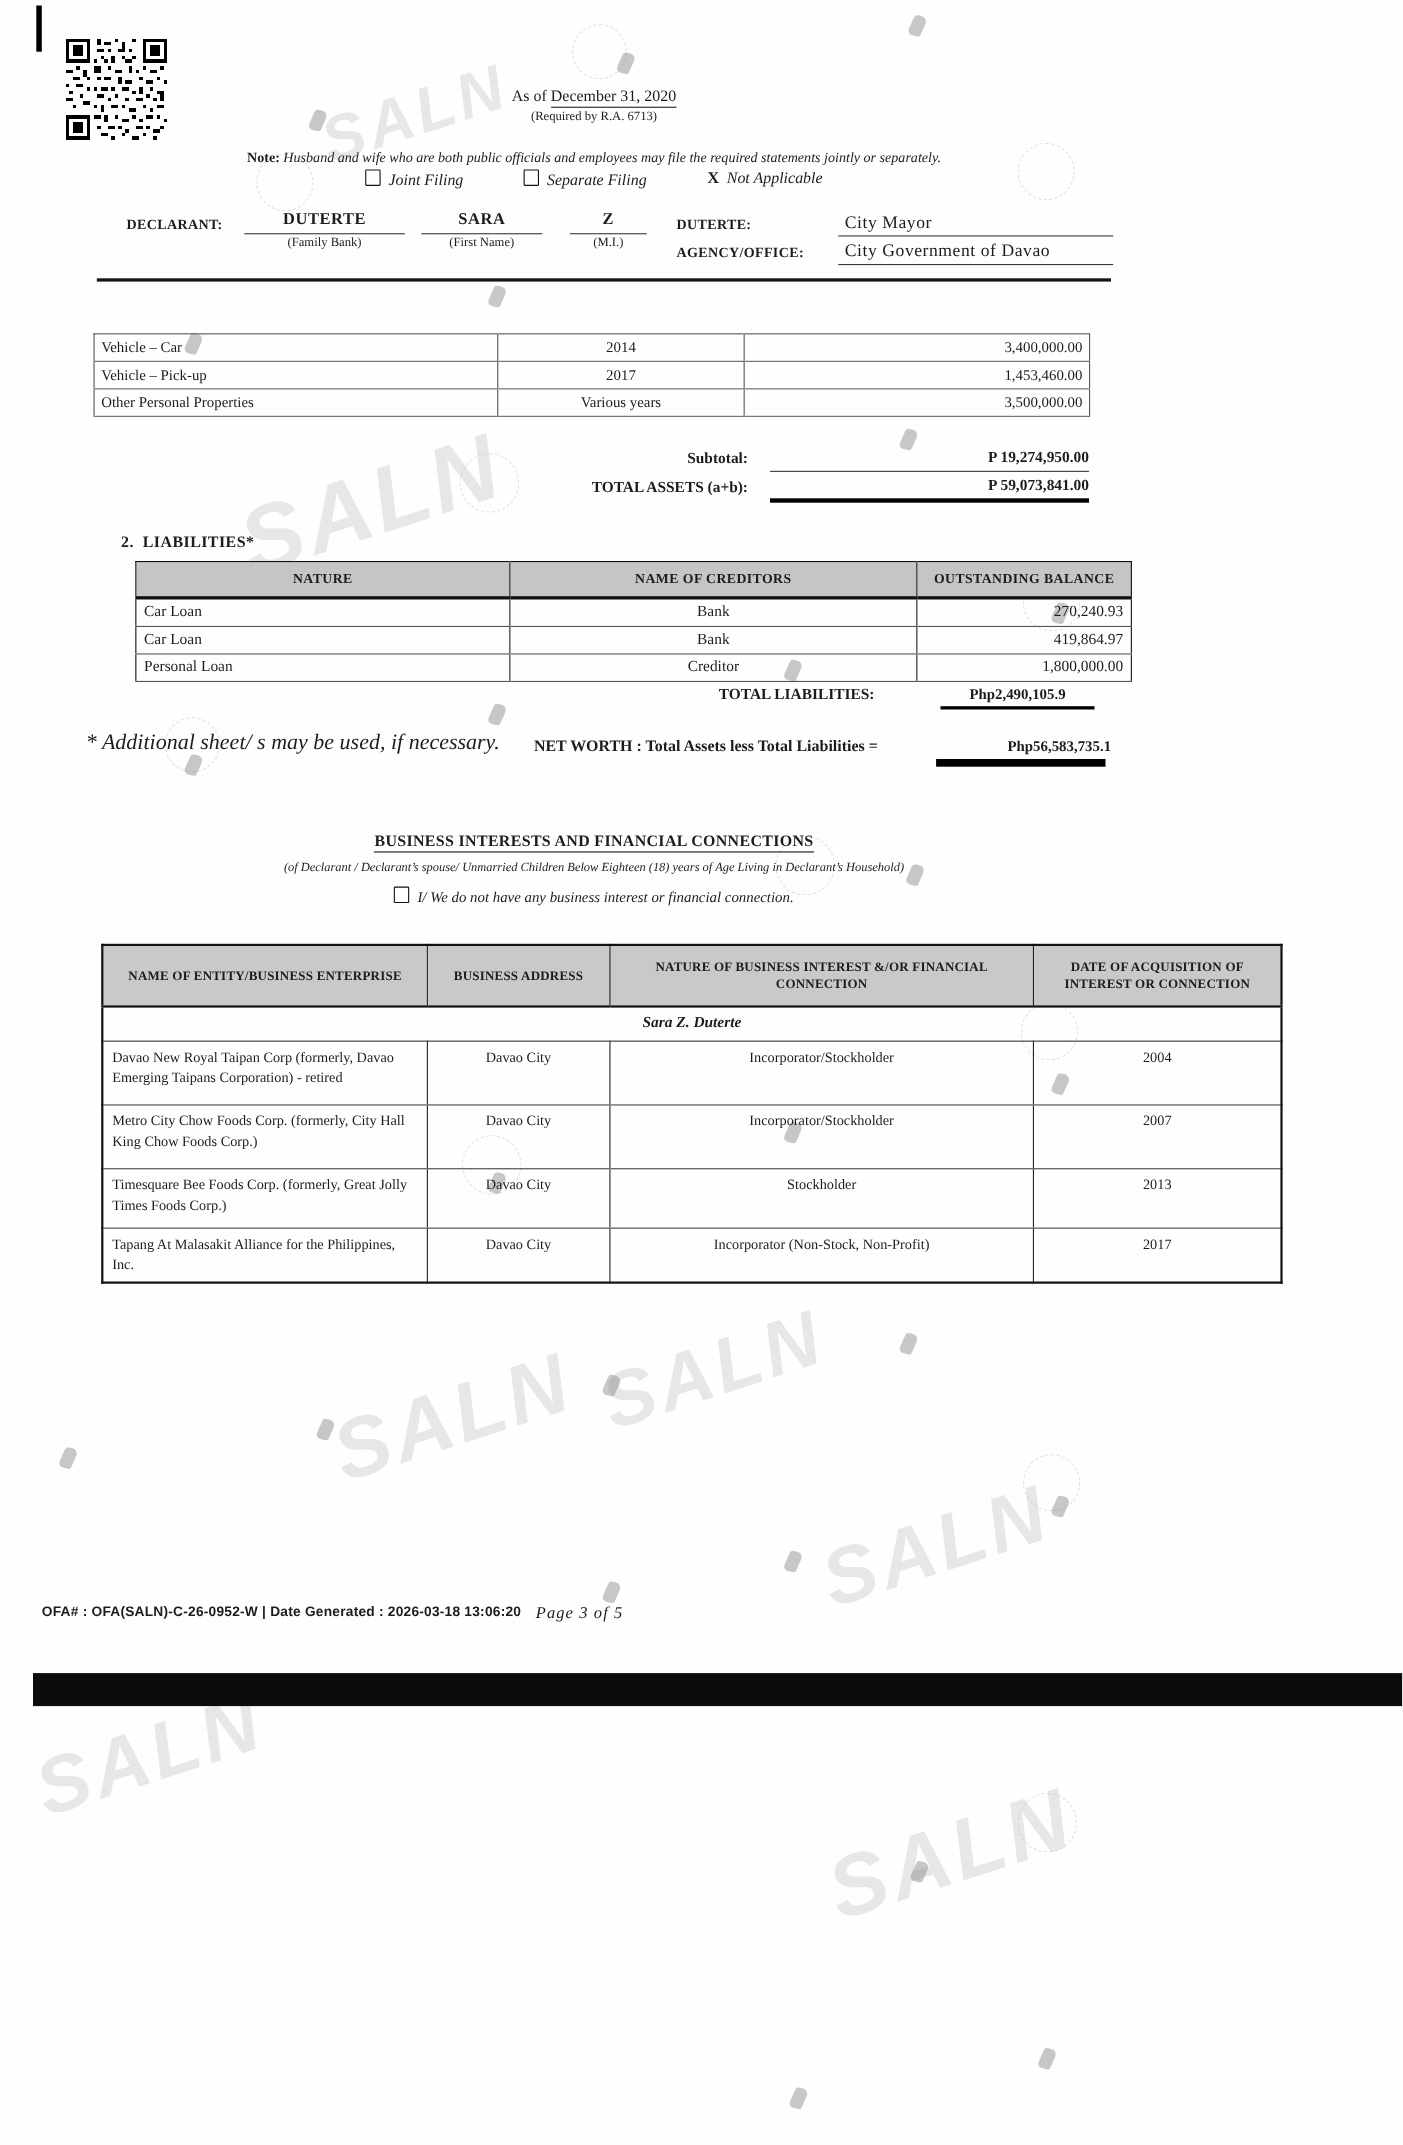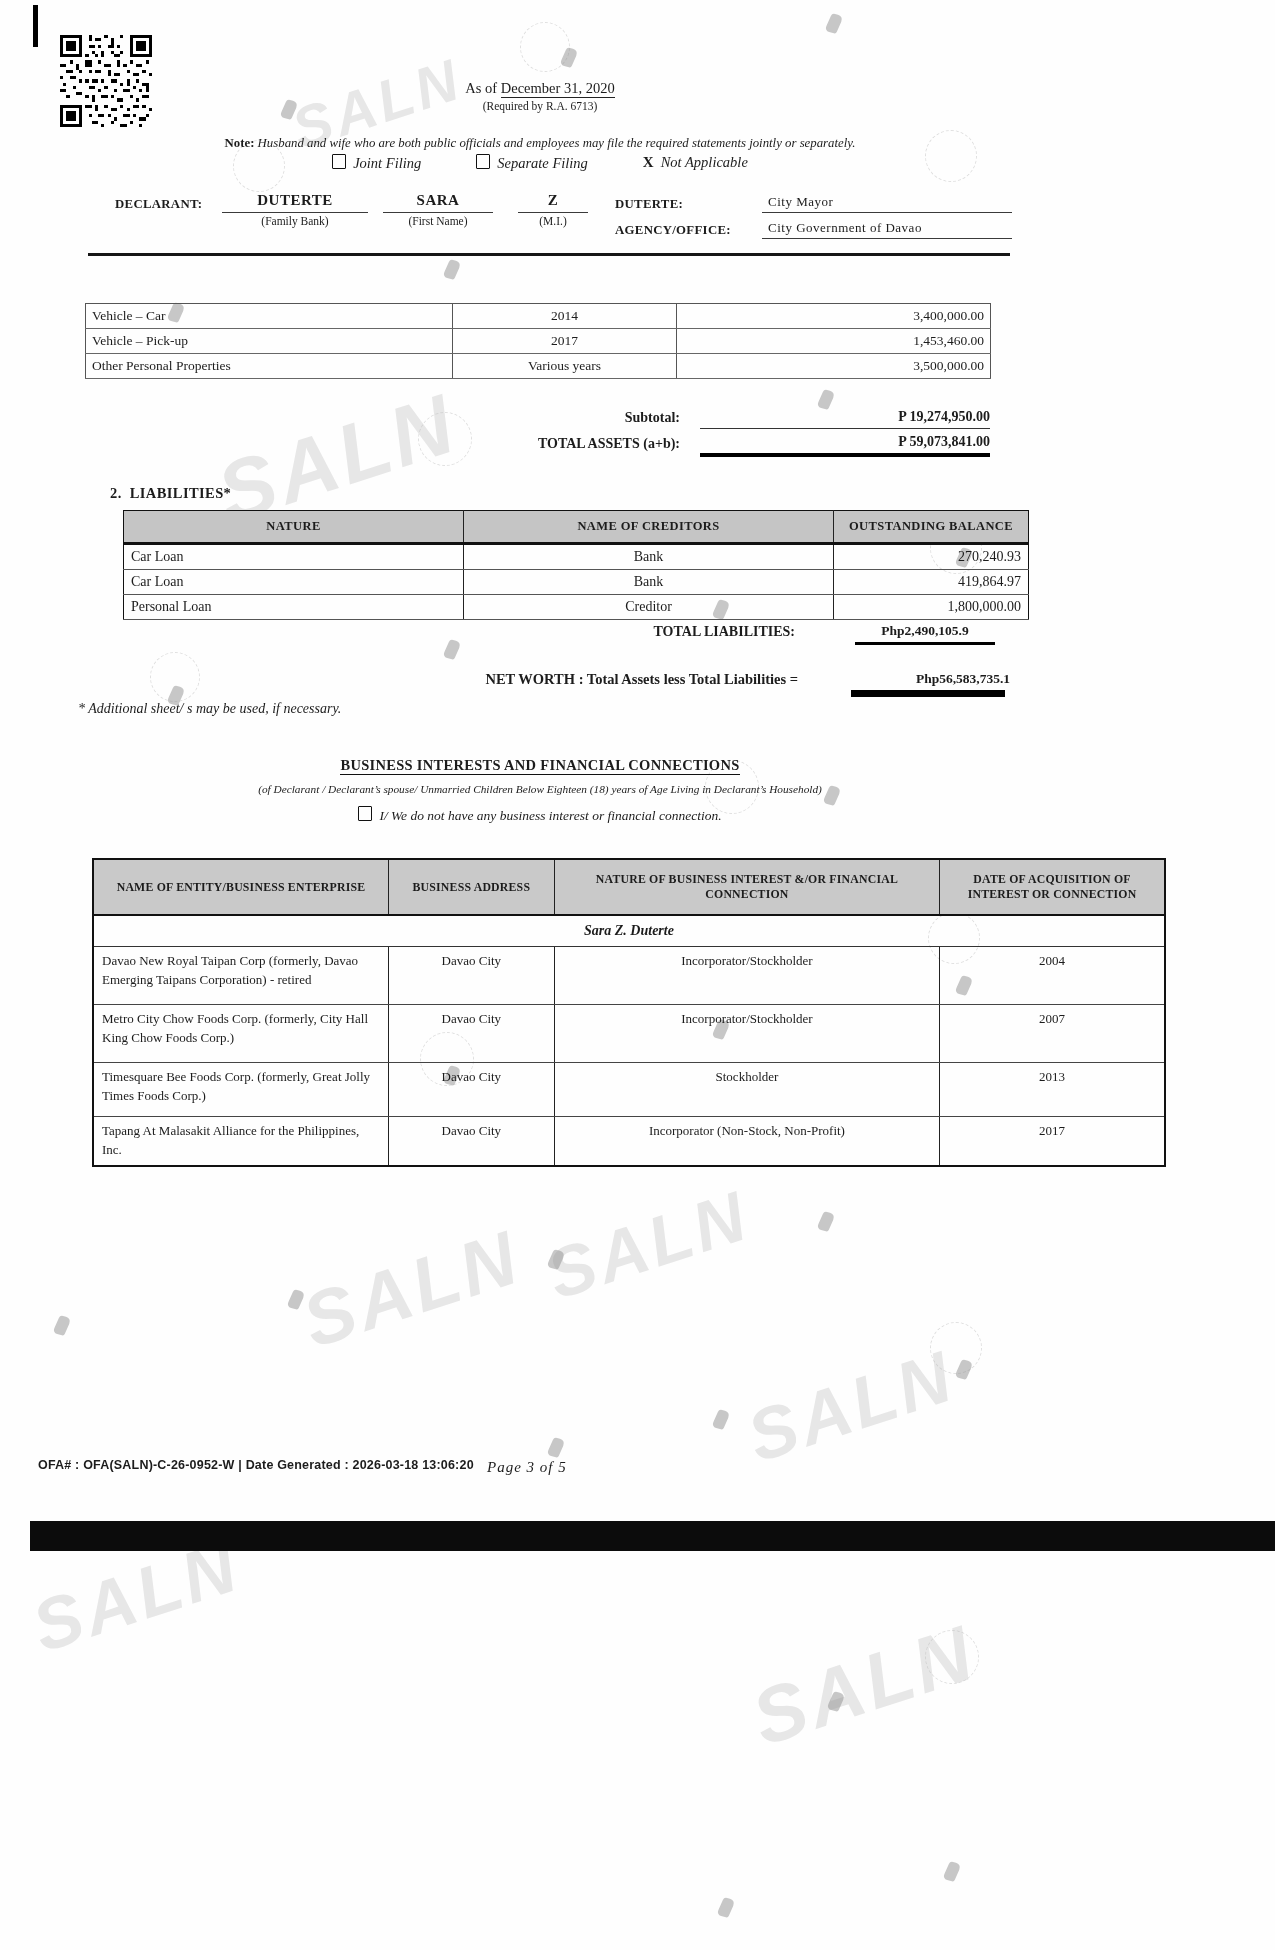--- a/index.html
+++ b/index.html
@@ -32,21 +32,21 @@
   .cbx{display:inline-block;width:12px;height:13px;border:1.8px solid #111;margin-right:7px;
        vertical-align:-1px;border-radius:1px;}
   .xmark{font-style:normal;font-weight:bold;margin-right:7px;font-size:15px;}
 
   
   .dlabel{font-size:12.8px;font-weight:bold;letter-spacing:.3px;}
   .nameblock{text-align:center;}
   .nameblock .val{font-weight:bold;font-size:15px;border-bottom:1.5px solid #3a3a3a;
                   padding-bottom:3px;letter-spacing:.5px;}
   .nameblock .cap{font-size:11.5px;padding-top:2px;}
-  .fieldval{font-size:13px;border-bottom:1.5px solid #3a3a3a;padding:0 4px 2px 6px;
+  .fieldval{font-size:16px;border-bottom:1.5px solid #3a3a3a;padding:0 4px 2px 6px;
             letter-spacing:.5px;}
   .separator{left:88px;top:253px;width:922px;height:3px;background:#161616;}
 
   
   table{border-collapse:collapse;}
   .assets{left:85px;top:303px;width:905px;font-size:13.5px;}
   .assets table{width:100%;border:1px solid #555;table-layout:fixed;}
   .assets .grp{font-weight:bold;font-style:italic;font-size:15px;text-align:center;
                height:25px;border-bottom:1px solid #555;}
   .assets td{border-bottom:1px solid #666;height:24px;padding:0 6px;}
@@ -346,21 +346,21 @@
       </tr>
     </tbody>
       </table>
   </div>
   <div class="abs totline rt" style="left:495px;top:624px;width:300px;">TOTAL LIABILITIES:</div>
   <div class="abs totline ctr" style="left:855px;top:623px;width:140px;border-bottom:3.5px solid #000;padding-bottom:3px;font-size:13.5px;">Php2,490,105.9</div>
 
   <div class="abs totline rt" style="left:300px;top:671px;width:498px;font-size:14.5px;">NET WORTH : Total Assets less Total Liabilities =</div>
   <div class="abs totline ctr" style="left:888px;top:671px;width:150px;font-size:13.5px;">Php56,583,735.1</div>
   <div class="abs" style="left:851px;top:690px;width:154px;height:7px;background:#000;"></div>
-  <div class="abs i" style="left:78px;top:701px;font-size:14px;">* Additional sheet/ s may be used, if necessary.</div>
+  <div class="abs i" style="left:78px;top:664px;font-size:20px;">* Additional sheet/ s may be used, if necessary.</div>
 
   <div class="abs ctr" style="left:90px;top:757px;width:900px;font-size:14.5px;">
     <span class="b" style="border-bottom:1.8px solid #111;padding-bottom:1px;letter-spacing:.3px;">BUSINESS INTERESTS AND FINANCIAL CONNECTIONS</span>
   </div>
   <div class="abs ctr i" style="left:90px;top:783px;width:900px;font-size:11.3px;">(of Declarant / Declarant’s spouse/ Unmarried Children Below Eighteen (18) years of Age Living in Declarant’s Household)</div>
   <div class="abs ctr i" style="left:90px;top:806px;width:900px;font-size:13.5px;">
     <span class="cbx"></span><span>I/ We do not have any business interest or financial connection.</span>
   </div>
 
   <div class="abs biz">

